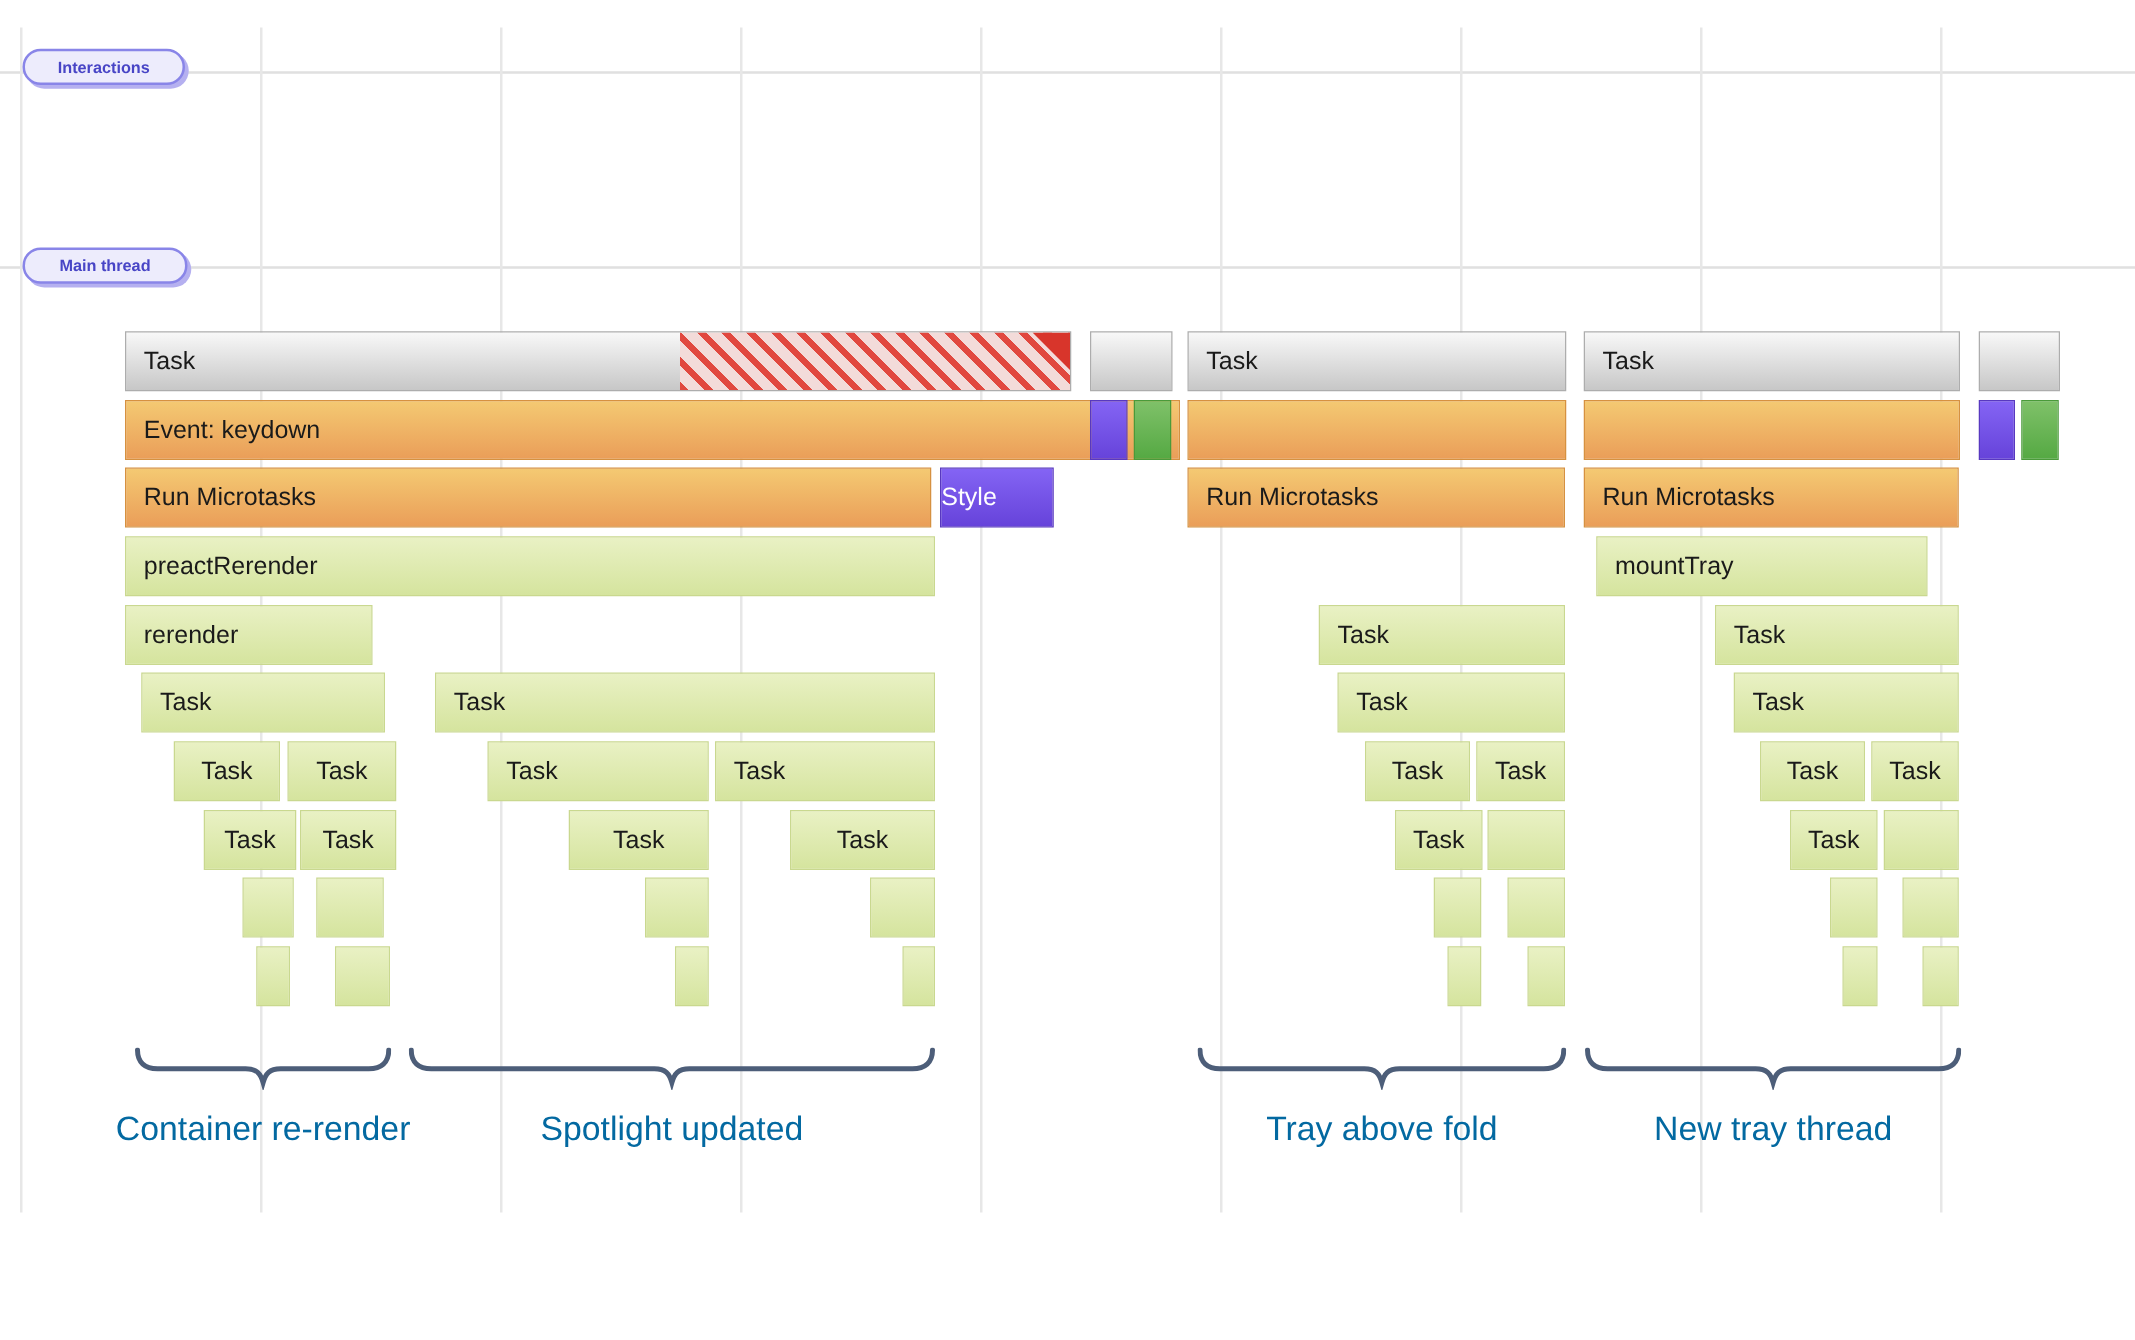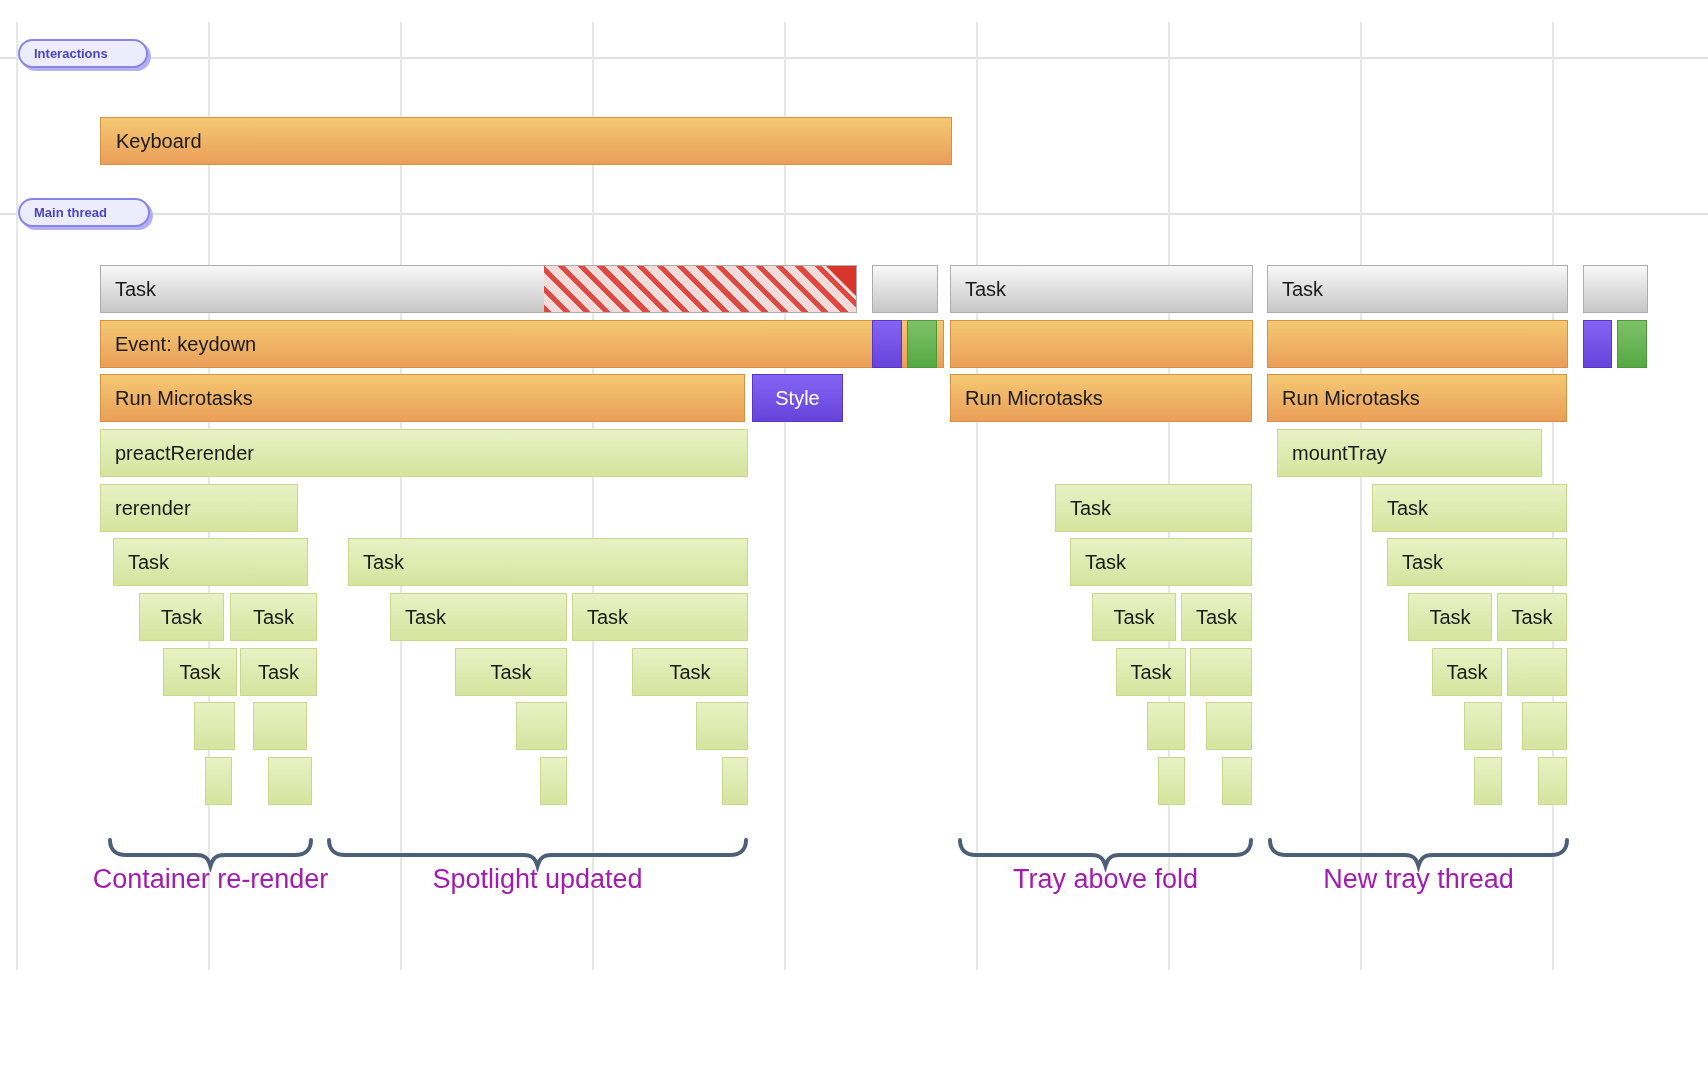--- a/index.html
+++ b/index.html
@@ -8,41 +8,41 @@
     background:#ffffff; overflow:hidden;
     font-family:"Liberation Sans", sans-serif;
   }
   .vline { position:absolute; width:2px; background:#e7e7e7; }
   .hline { position:absolute; height:2px; left:0; right:0; background:#e0e0e0; }
 
   .track-pill {
     position:absolute; left:18px; height:29px; box-sizing:border-box;
     background:#edecfc; border:2px solid #8985e8; border-radius:15px;
     box-shadow:3px 3px 0 0 #b5b0f0;
-    display:flex; align-items:center; justify-content:flex-start;
+    display:flex; align-items:center; justify-content:center;
     font-size:13px; font-weight:bold; color:#4845c6; padding:0 14px;
     white-space:nowrap; z-index:5;
   }
   #pill-interactions { top:39px; width:130px; }
   #pill-main-thread  { top:198px; width:132px; }
 
   .bar {
     position:absolute; height:48px; box-sizing:border-box;
     display:flex; align-items:center; overflow:hidden;
     font-size:20px; font-weight:500; color:#1a1a1a; z-index:3;
   }
   .bar .lbl { padding-left:14px; white-space:nowrap; }
   .bar.center { justify-content:center; }
   .bar.center .lbl { padding-left:0; }
 
   .bar.gray   { background:linear-gradient(180deg,#f8f8f8,#c7c7c7); border:1px solid #adadad; }
   .bar.orange { background:linear-gradient(180deg,#f4c972,#ea9e59); border:1px solid #d69140; }
   .bar.green  { background:linear-gradient(180deg,#e9f1c4,#d5e49e); border:1px solid #c9d88f; }
   .bar.minigreen { background:linear-gradient(180deg,#7fc169,#55a943); border:1px solid #4a9a3a; }
-  .bar.purple { background:linear-gradient(180deg,#8464f4,#6643da); border:1px solid #5838c0; color:#fff; justify-content:center; }
+  .bar.purple { background:linear-gradient(180deg,#8464f4,#6643da); border:1px solid #5838c0; color:#fff; }
   .bar.purple .lbl { padding-left:0; }
 
   #keyboard-bar {
     position:absolute; left:100px; top:117px; width:852px; height:48px;
     box-sizing:border-box; display:flex; align-items:center;
     background:linear-gradient(180deg,#f4c972,#ea9e59); border:1px solid #d69140;
     font-size:20px; font-weight:500; color:#1a1a1a; z-index:3;
   }
   #keyboard-bar .lbl { padding-left:15px; }
 
@@ -50,22 +50,22 @@
     position:absolute; top:0; bottom:0;
     background:repeating-linear-gradient(45deg,#e1483f 0 5px,#f3dbd9 5px 14px);
   }
   .corner-triangle {
     position:absolute; top:0; right:0; width:0; height:0;
     border-top:30px solid #d8352b; border-left:30px solid transparent;
   }
 
   .brace { position:absolute; top:838px; height:34px; z-index:4; }
   .ann-label {
-    position:absolute; top:864px; transform:translateX(-50%);
-    font-size:27px; font-weight:500; color:#a21caf; white-space:nowrap; z-index:4;
+    position:absolute; top:888px; transform:translateX(-50%);
+    font-size:27px; font-weight:500; color:#0369a1; white-space:nowrap; z-index:4;
   }
 </style>
 </head>
 <body>
 
 <div id="stage">
     <div class="hline" style="top: 213px;"></div>
     <div class="hline" style="top: 57px;"></div>
     <div class="vline" style="left: 1552px; top: 22px; height: 948px;"></div>
     <div class="vline" style="left: 1360px; top: 22px; height: 948px;"></div>
@@ -74,23 +74,20 @@
     <div class="vline" style="left: 784px; top: 22px; height: 948px;"></div>
     <div class="vline" style="left: 592px; top: 22px; height: 948px;"></div>
     <div class="vline" style="left: 400px; top: 22px; height: 948px;"></div>
     <div class="vline" style="left: 208px; top: 22px; height: 948px;"></div>
     <div class="vline" style="left: 16px; top: 22px; height: 948px;"></div>
 
   <div class="track-pill" id="pill-interactions">
     <span>Interactions</span>
   </div>
 
-  <div id="keyboard-bar">
-    <span class="lbl">Keyboard</span>
-  </div>
 
   <div class="track-pill" id="pill-main-thread">
     <span>Main thread</span>
   </div>
 
 <div class="bar gray" style="left: 100px; top: 265px; width: 757px; height: 48px;">
       <div class="stripes" style="left: 443px; width: 314px;"></div>
       <div class="corner-triangle"></div>
       <span class="lbl">Task</span>
     </div>

